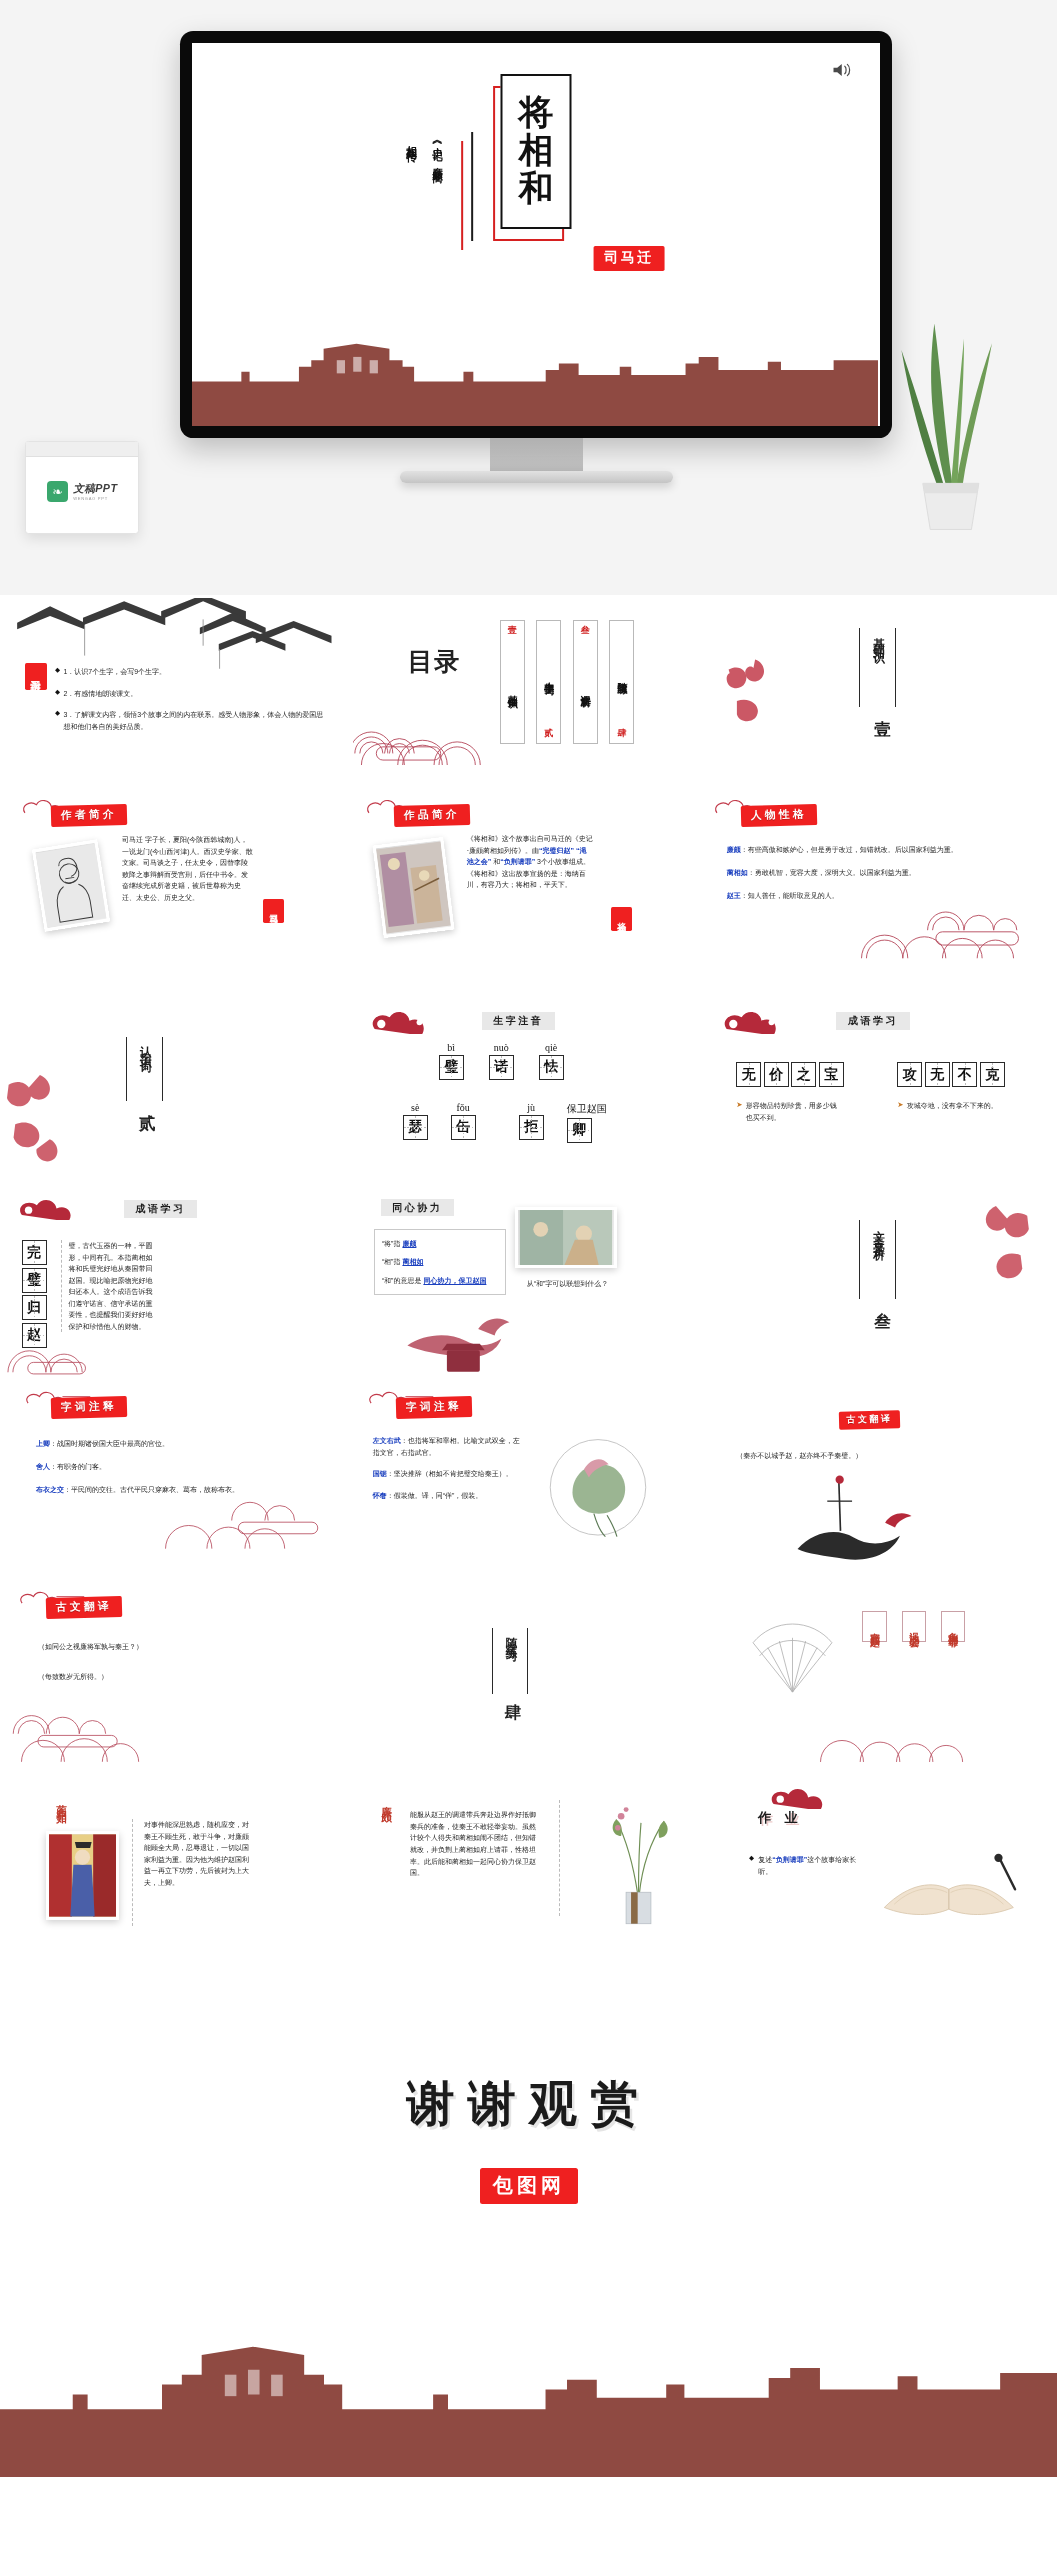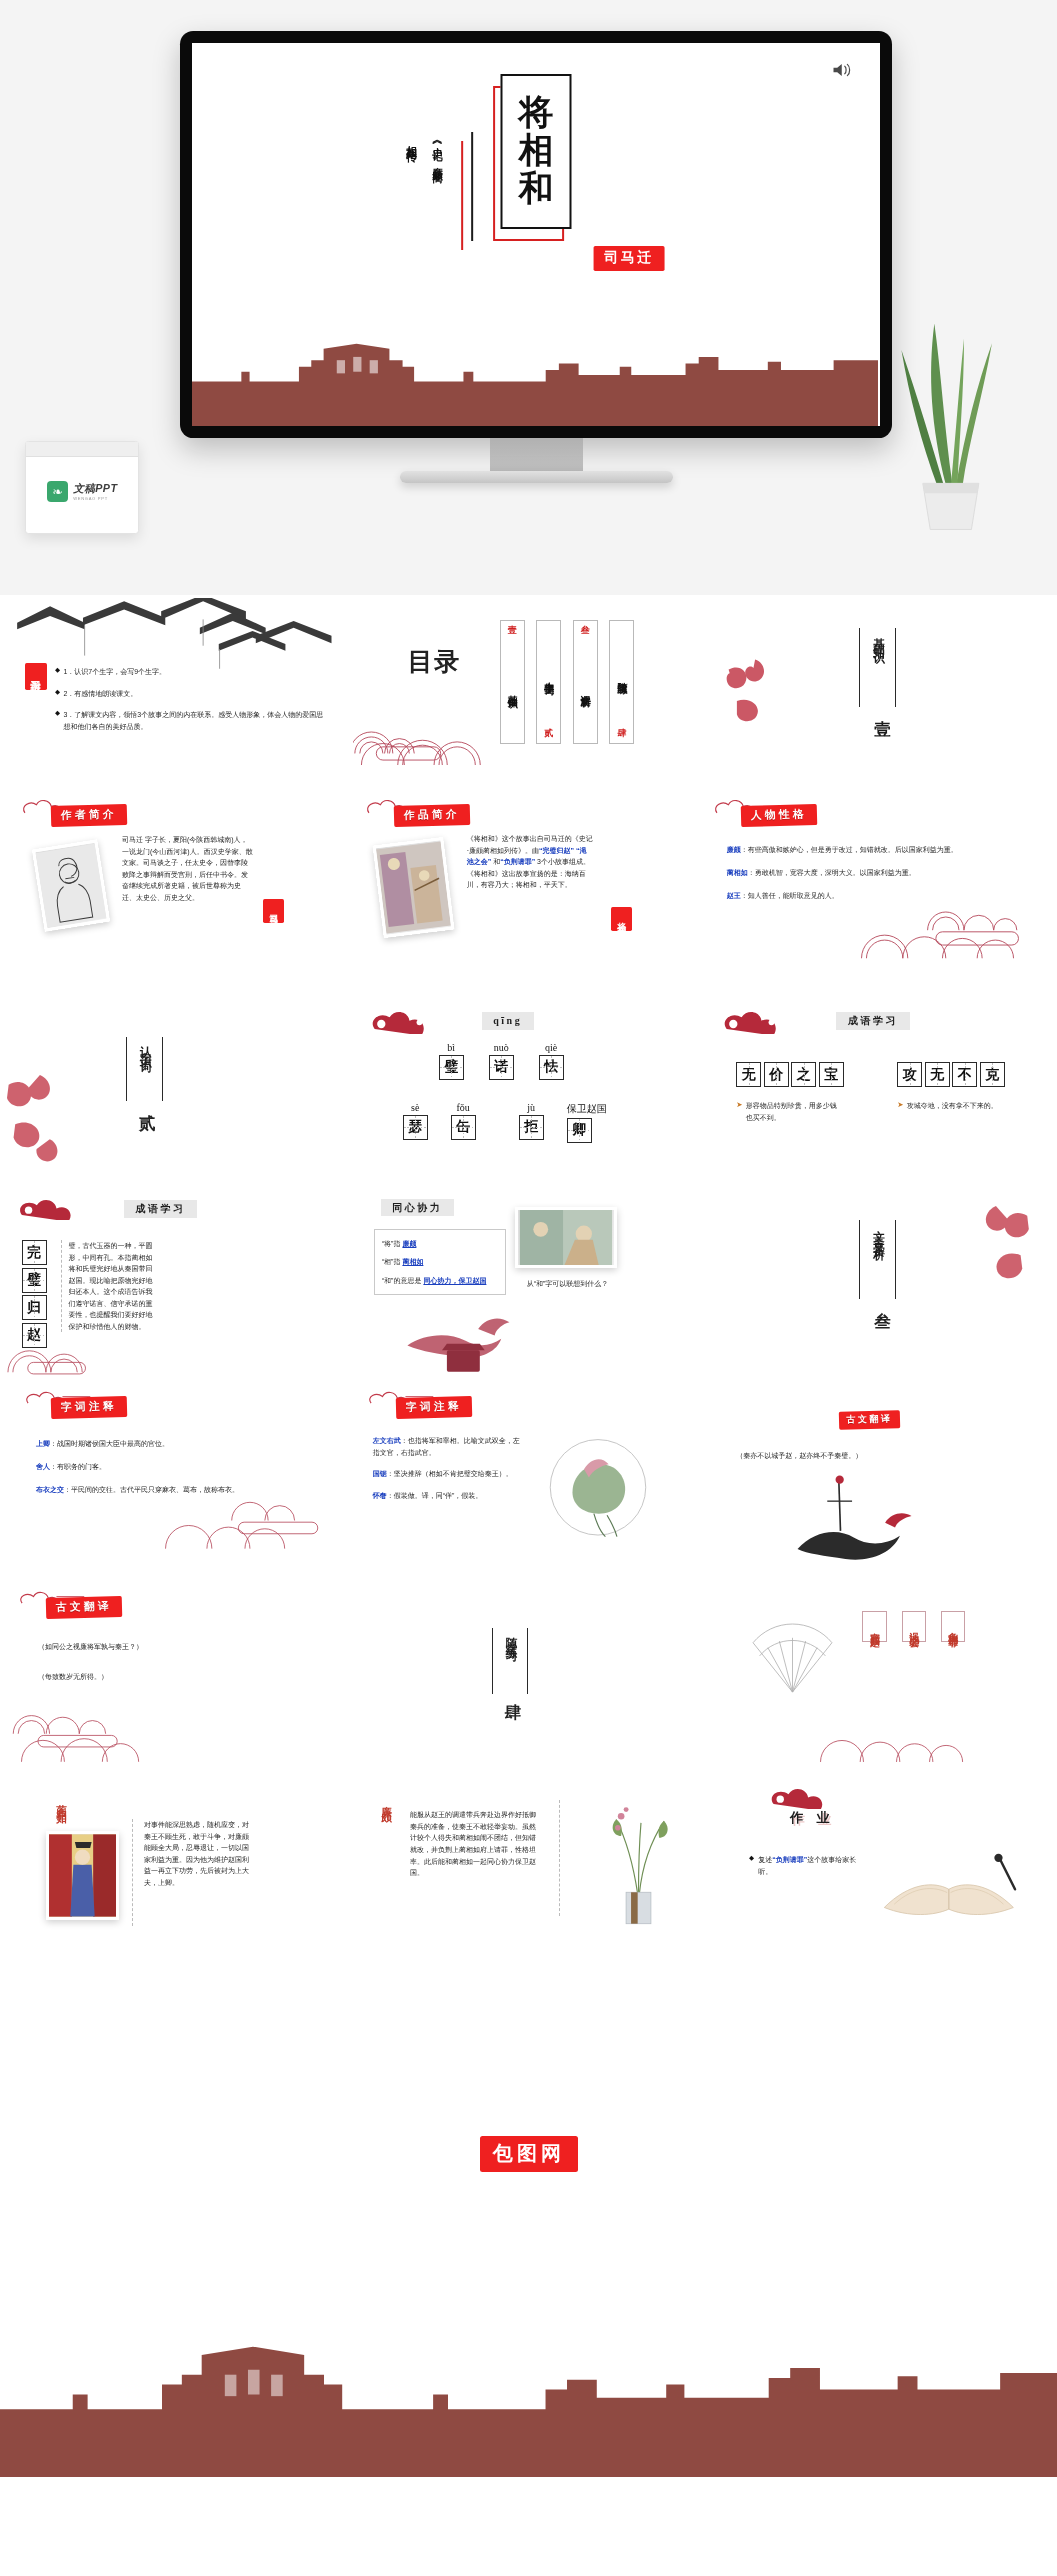--- a/index.html
+++ b/index.html
@@ -506,21 +506,21 @@
         </svg>
       </div>
 
       <div class="cell">
         <svg style="position:absolute;left:15px;top:18px;width:83px;height:25px" viewBox="0 0 100 30">
           <path d="M8 24c-8-10 6-22 18-14 6-10 22-8 24 4 14-6 22 8 14 18" fill="#b5293a"></path>
           <circle cx="16" cy="18" r="5" fill="#fff"></circle>
             <circle cx="62" cy="16" r="3.5" fill="#fff"></circle>
         </svg>
         <div style="position:absolute;left:129px;top:21.5px">
-          <span class="gray-pill">qīng</span>
+          <span class="gray-pill">生字注音</span>
         </div>
 
         <div style="position:absolute;left:86px;top:51px;display:flex;gap:25px">
           <div>
             <div class="pinyin">bì</div>
             <div class="mzg">璧</div>
           </div>
           <div>
             <div class="pinyin">nuò</div>
             <div class="mzg">诺</div>
@@ -884,21 +884,21 @@
               <circle cx="40" cy="8" r="3"></circle>
             </g>
           <rect x="40" y="108" width="30" height="38" fill="#d8dde2" stroke="#b9c0c6"></rect>
           <rect x="46" y="108" width="8" height="38" fill="#8a6a46"></rect>
         </svg>
 
         <svg style="position:absolute;left:765px;top:3.3px;width:83px;height:23px" viewBox="0 0 100 28">
           <path d="M10 22c-8-10 6-20 18-12 6-10 22-8 24 4 14-6 22 8 14 16" fill="#b5293a"></path>
           <circle cx="18" cy="16" r="4.5" fill="#fff"></circle>
         </svg>
-        <div style="position:absolute;left:790px;top:26.4px">
+        <div style="position:absolute;left:758px;top:26.4px">
           <span style="font-family:'Liberation Serif',serif;font-size:13.2px;font-weight:700;letter-spacing:5px;color:#1c1c1c;text-shadow:1.7px 1.7px 0 rgba(180,40,40,.25)">作 业</span>
         </div>
 
         <div style="position:absolute;left:749px;top:71px;width:116px;display:flex;gap:4.1px">
           <span class="bullet-d">◆</span>
           <span class="tx">
             <span>复述</span><span class="blue">“负荆请罪”</span><span>这个故事给家长听。</span>
           </span>
         </div>
 
@@ -912,20 +912,21 @@
           <path d="M150 26 L168 62" stroke="#2b2b2b" stroke-width="3" stroke-linecap="round"></path>
           <circle cx="148" cy="24" r="5" fill="#2b2b2b"></circle>
         </svg>
       </div>
     </div>
 
   </div>
 
   
   <div class="thanks">
+    <div class="thanks-title">谢谢观赏</div>
     <div class="thanks-badge">包图网</div>
   </div>
 
   <svg class="footer-wall" viewBox="0 0 1280 200" preserveAspectRatio="none">
     <path fill="#8f4a42" d="M0,200 L0,118 L88,118 L88,100 L106,100 L106,118 L196,118 L196,88 L220,88 L220,76 L244,76
       L244,52 L306,42 L368,52 L368,76 L392,76 L392,88 L414,88 L414,118 L524,118 L524,100 L542,100 L542,118
       L660,118 L660,94 L686,94 L686,82 L722,82 L722,104 L806,104 L806,88 L828,88 L828,104 L930,104
       L930,80 L956,80 L956,68 L992,68 L992,94 L1086,94 L1086,78 L1110,78 L1110,94 L1210,94 L1210,74
       L1280,74 L1280,200 Z"></path>
     <g fill="#ffffff" opacity=".5">

